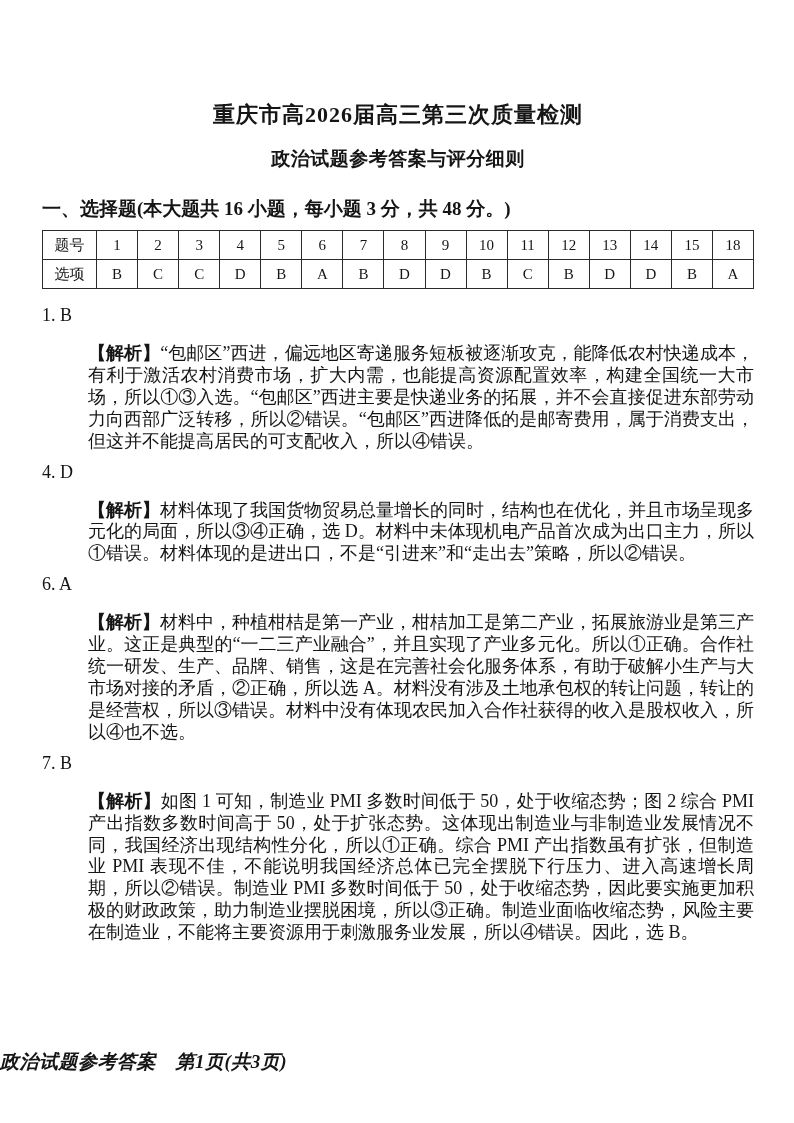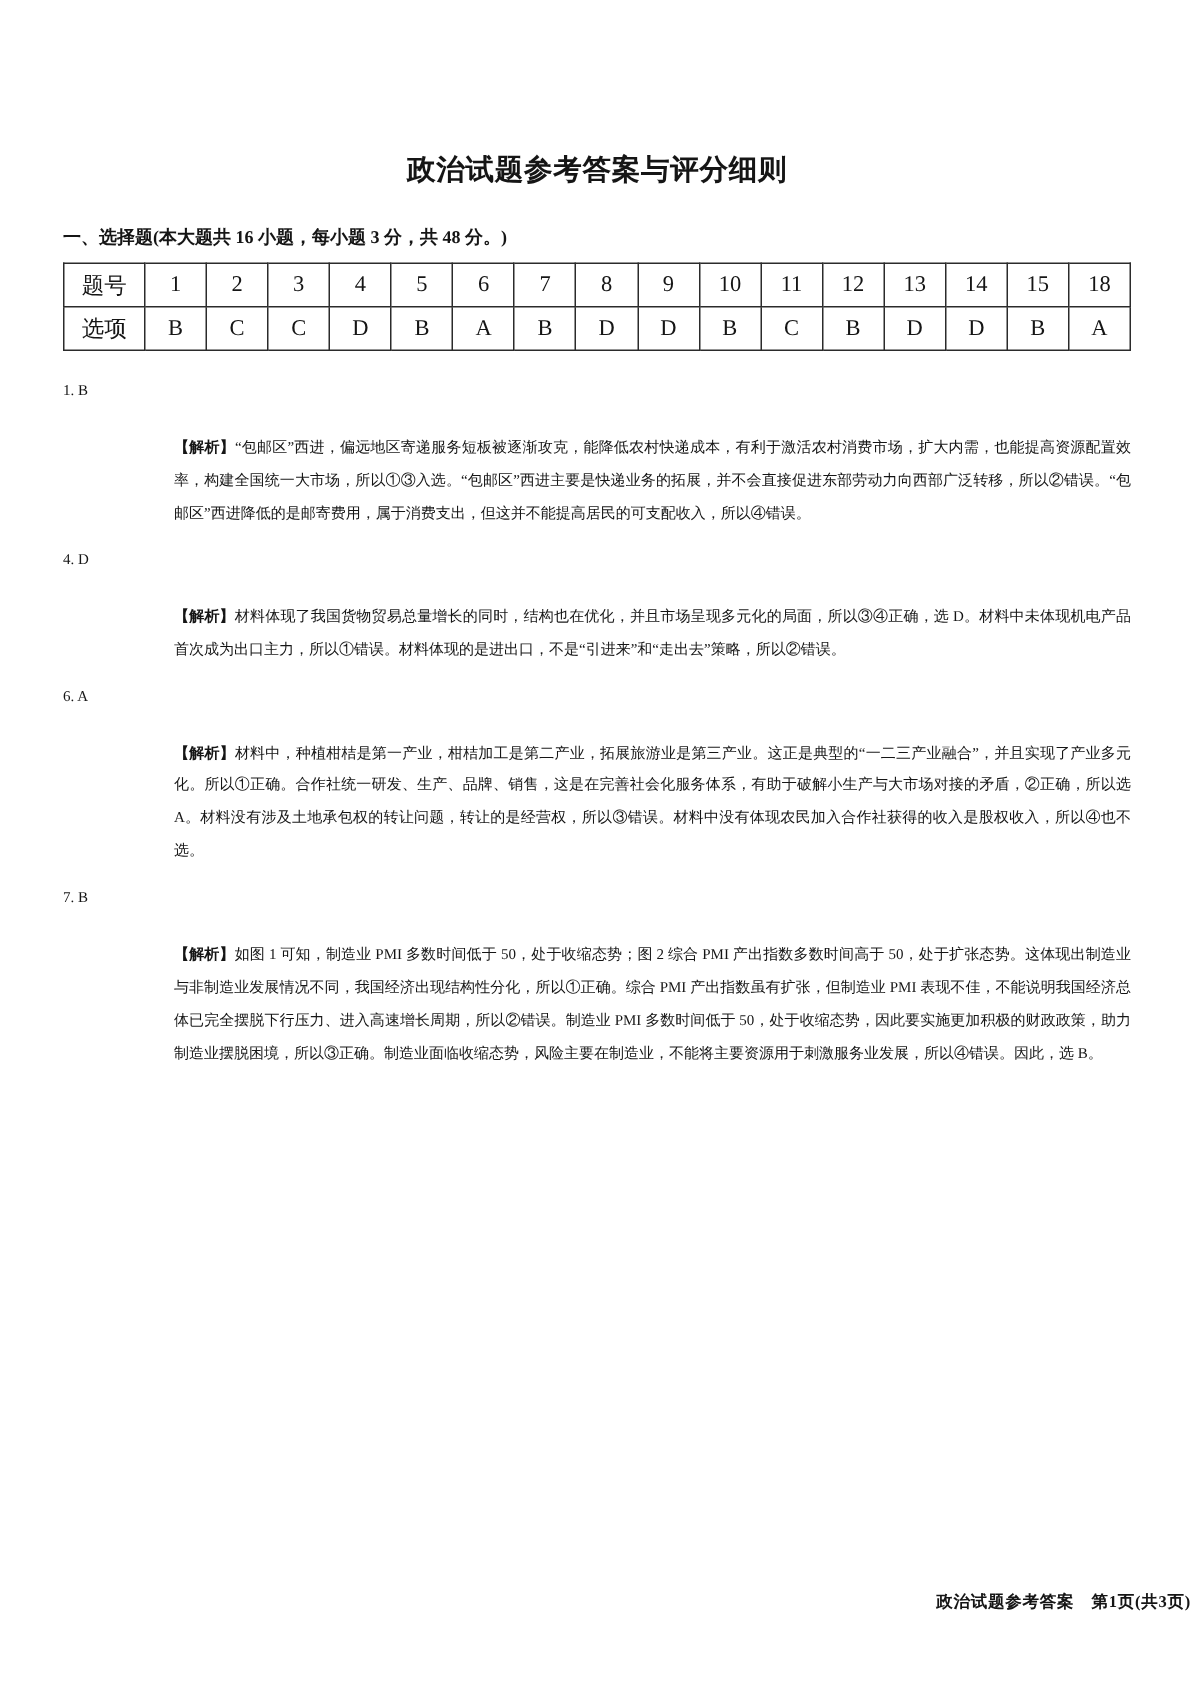--- a/index.html
+++ b/index.html
@@ -26,21 +26,21 @@
     margin: 0 0 16px 0;
   }
   .doc-subtitle {
     text-align: center;
     font-size: 19px;
     font-weight: 700;
     letter-spacing: 0.5px;
     margin: 0 0 24px 0;
   }
   .section-heading {
-    font-size: 12px;
+    font-size: 19px;
     font-weight: 700;
     margin: 0 0 8px 0;
   }
 
   table.answer {
     width: 100%;
     border-collapse: collapse;
     table-layout: fixed;
     margin-bottom: 16px;
   }
@@ -50,45 +50,46 @@
     text-align: center;
     vertical-align: middle;
     font-size: 15px;
     padding: 0;
   }
 
   .explanations { margin-top: 8px; }
   .expl {
     display: flex;
     margin-top: 9px;
-    font-size: 10px;
+    font-size: 18px;
     line-height: 21.9px;
-    gap: 28px;
   }
   .expl .marker { flex: 0 0 46px; white-space: nowrap; }
   .expl .ebody { flex: 1; text-align: justify; margin-top: 38px; }
   .analysis-label { font-weight: 700; }
 
   .footer {
     position: absolute;
     left: 0;
     right: 0;
     bottom: 48px;
-    text-align: right;
-    font-size: 11px;
+    text-align: left;
+    font-size: 19px;
     font-weight: 700;
     letter-spacing: 0.5px;
+    font-style: italic;
   }
 </style>
 </head>
 <body>
 
 <div class="page">
   <div class="content">
 
+    <h1 class="doc-title">重庆市高2026届高三第三次质量检测</h1>
 
     <h2 class="doc-subtitle">政治试题参考答案与评分细则</h2>
 
     <div class="section-heading">一、选择题(本大题共 16 小题，每小题 3 分，共 48 分。)</div>
 
     <table class="answer">
       <colgroup>
         <col style="width:54px">
       </colgroup>
       <tbody id="answer-table-body">

